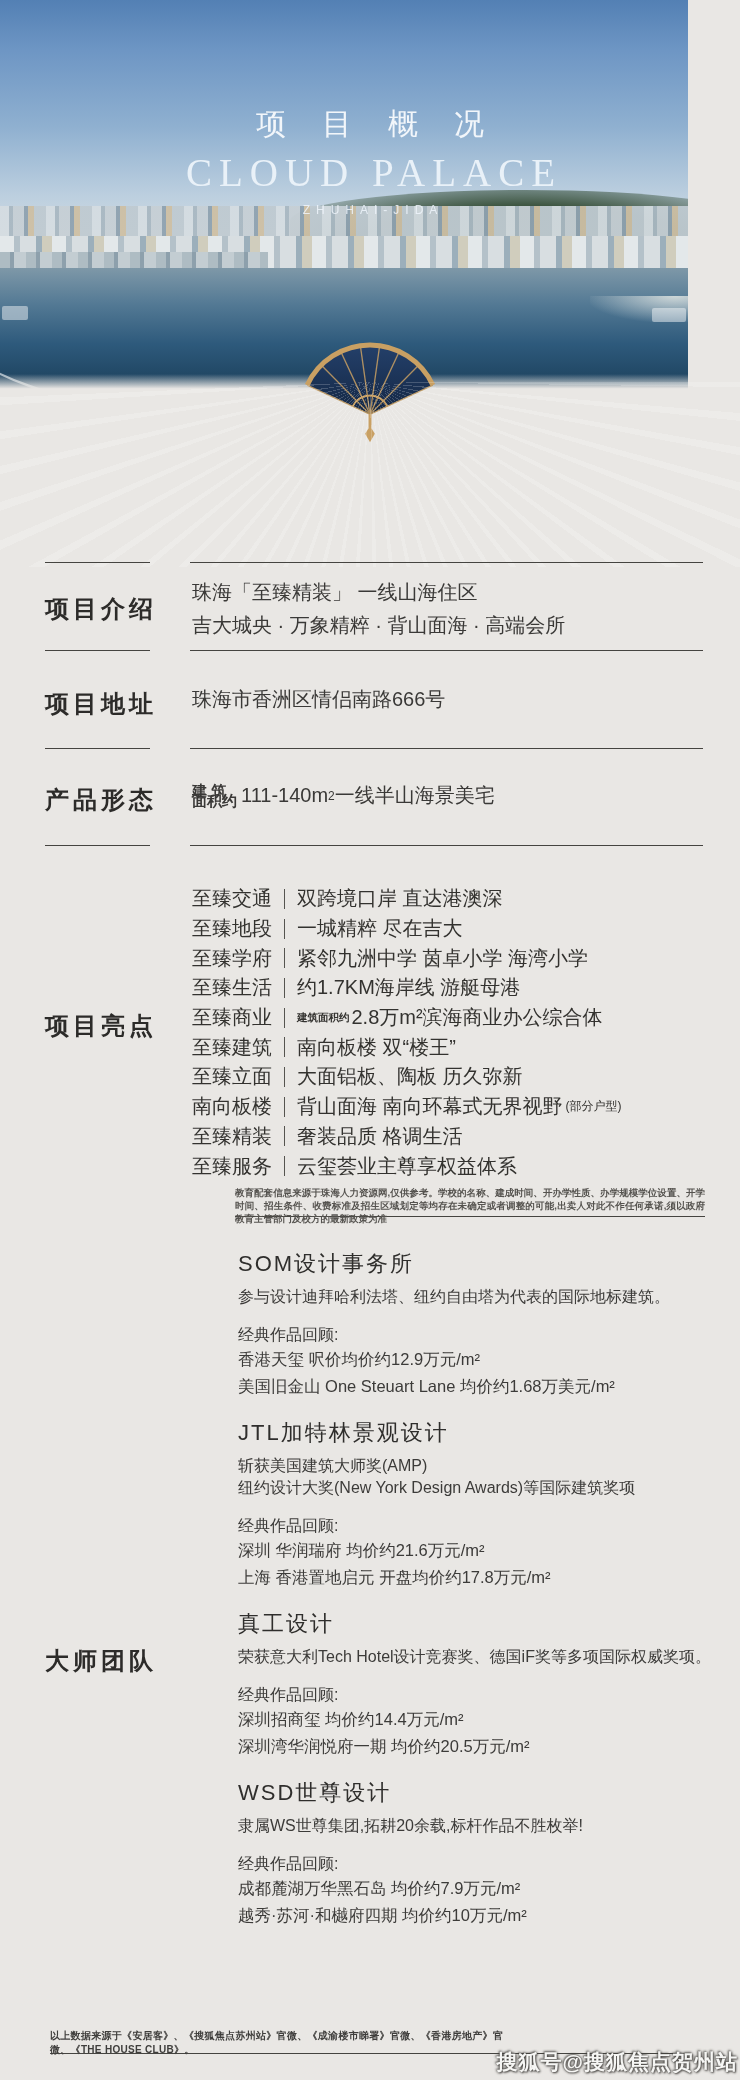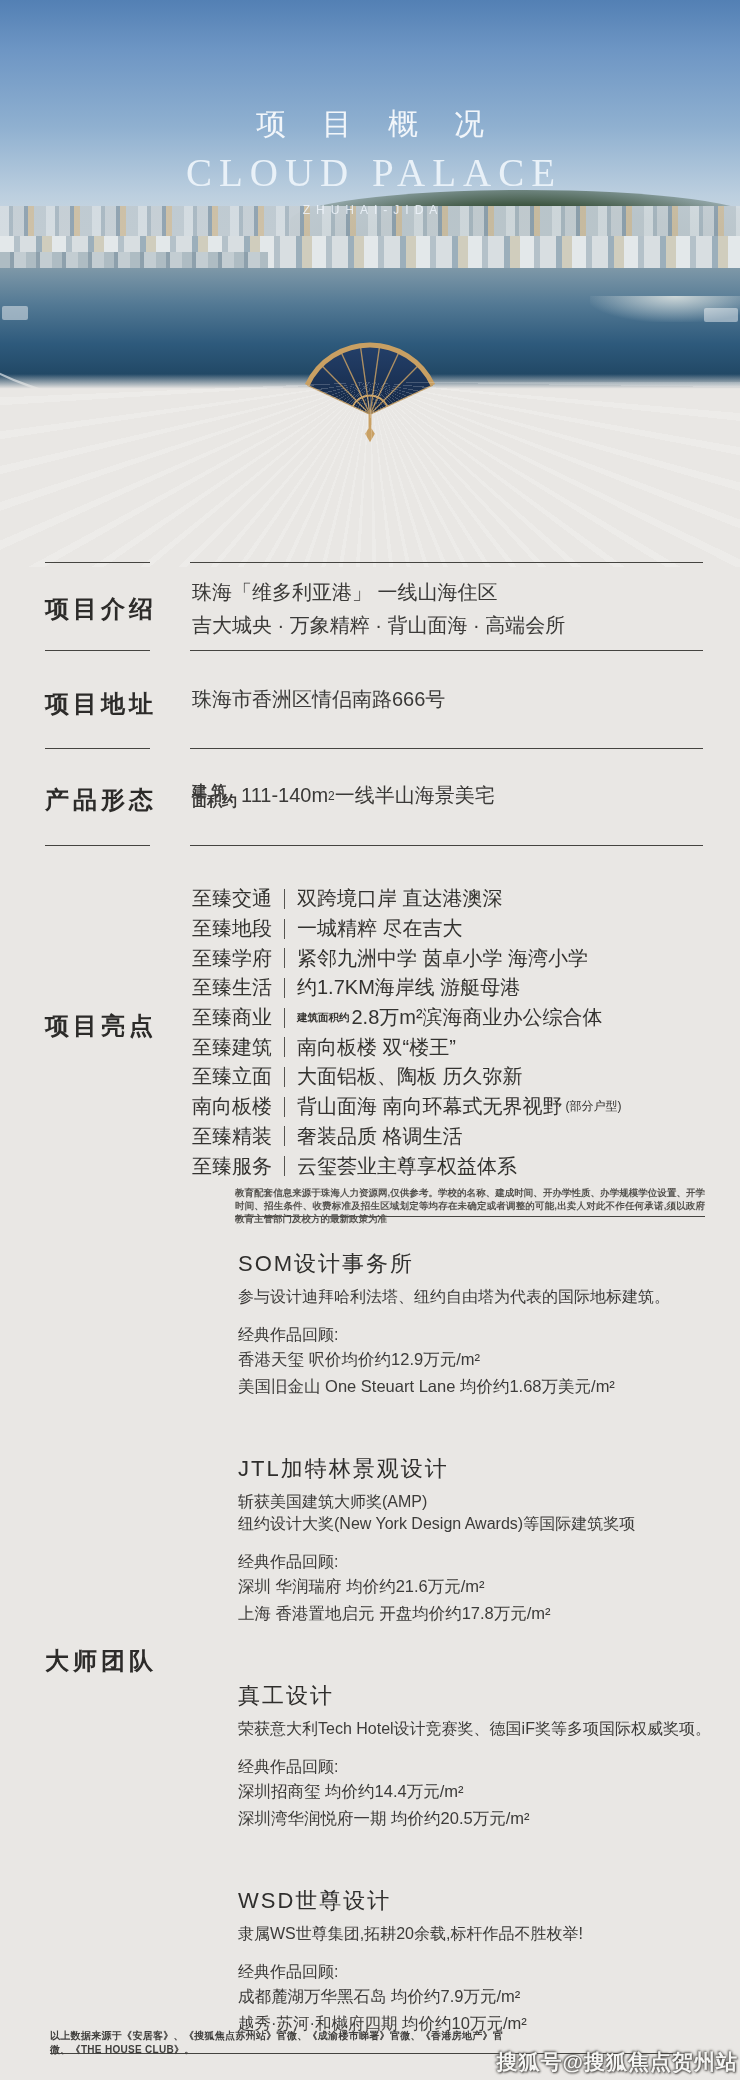--- a/index.html
+++ b/index.html
@@ -3,21 +3,21 @@
 <meta charset="utf-8">
 <style>
   html,body{margin:0;padding:0;}
   .page{
     position:relative;width:740px;height:2080px;overflow:hidden;
     background:#e9e7e4;
     font-family:"Liberation Sans","DejaVu Sans",sans-serif;
     color:#3c3b39;
   }
   
-  .hero{position:absolute;left:0;top:0;width:740px;height:390px;overflow:hidden;}
+  .hero{position:absolute;left:0;top:0;width:688px;height:390px;overflow:hidden;}
   .sky{position:absolute;left:0;top:0;width:740px;height:230px;
     background:linear-gradient(180deg,#5380b4 0%,#6e96c4 22%,#8fb0d0 55%,#bccfdf 85%,#cfdae2 100%);}
   .hill{position:absolute;left:290px;top:190px;width:470px;height:62px;
     background:radial-gradient(ellipse at 50% 110%, #4d6a4b 0%, #3e5642 55%, rgba(62,86,66,0) 95%);
     border-radius:55% 55% 0 0;}
   .city-far{position:absolute;left:0;top:206px;width:740px;height:46px;opacity:.95;
     background:repeating-linear-gradient(90deg,
       #d4dce1 0 9px,#a9b8c2 9px 13px,#c6cfd5 13px 24px,#8fa2b0 24px 28px,#cdbfa4 28px 34px,#bfcad1 34px 46px);}
   .city-near{position:absolute;left:0;top:236px;width:740px;height:38px;
     background:repeating-linear-gradient(90deg,
@@ -65,21 +65,21 @@
   .hl-row{display:flex;align-items:center;height:29.7px;font-size:20px;font-weight:500;
     color:#33322f;white-space:nowrap;}
   .hl-sep{width:1px;height:20px;background:#55544f;margin:0 12px;flex:0 0 auto;}
   .hl-small{font-size:10.5px;margin-right:2px;font-weight:bold;}
   .hl-small:empty,.hl-suffix:empty,.m-desc:empty{display:none;}
   .hl-suffix{font-size:12px;margin-left:3px;}
   .hl-note{position:absolute;left:235px;top:1186px;width:470px;font-size:9.5px;line-height:13px;
     color:#55534f;text-align:justify;font-weight:bold;}
   
   .m-blocks{position:absolute;left:238px;top:1252px;width:472px;}
-  .m-block{margin-top:57px;}
+  .m-block{margin-top:21px;}
   .m-block:first-child{margin-top:0;}
   .m-name{font-size:22px;letter-spacing:2px;color:#2f2e2c;line-height:24px;margin:0 0 10px 0;font-weight:500;}
   .m-desc{font-size:16px;line-height:22px;color:#3c3b39;white-space:nowrap;font-weight:500;}
   .m-recap{font-size:16px;line-height:22px;margin-top:16px;color:#3c3b39;font-weight:500;}
   .m-work{font-size:16.5px;line-height:27px;color:#3c3b39;white-space:nowrap;font-weight:500;}
   
   .foot-note{position:absolute;left:50px;top:2029px;width:470px;font-size:10px;line-height:14px;
     color:#3f3e3c;font-weight:bold;letter-spacing:.3px;}
   .wm-gray{position:absolute;right:28px;top:2014px;display:flex;align-items:center;
     font-size:22px;letter-spacing:2px;color:rgba(118,116,113,.6);font-weight:500;white-space:nowrap;}
@@ -146,21 +146,21 @@
   <div class="rule" style="left:190px;top:650px;width:513px;"></div>
   <div class="rule" style="left:45px;top:748px;width:105px;"></div>
   <div class="rule" style="left:190px;top:748px;width:513px;"></div>
   <div class="rule" style="left:45px;top:845px;width:105px;"></div>
   <div class="rule" style="left:190px;top:845px;width:513px;"></div>
   <div class="rule" style="left:235px;top:1216px;width:470px;"></div>
   <div class="rule" style="left:50px;top:2053px;width:640px;"></div>
 
   <div class="sec-title" style="top:593px;">项目介绍</div>
   <div class="sec-content" style="top:576px;">
-    <div class="intro-line">珠海「维多利亚港」 一线山海住区</div>
+    <div class="intro-line">珠海「至臻精装」 一线山海住区</div>
     <div class="intro-line">吉大城央 · 万象精粹 · 背山面海 · 高端会所</div>
   </div>
 
   <div class="sec-title" style="top:688px;">项目地址</div>
   <div class="sec-content" style="top:689px;">
     <div class="addr-line">珠海市香洲区情侣南路666号</div>
   </div>
 
   <div class="sec-title" style="top:784px;">产品形态</div>
   <div class="sec-content product-line" style="top:782px;">

